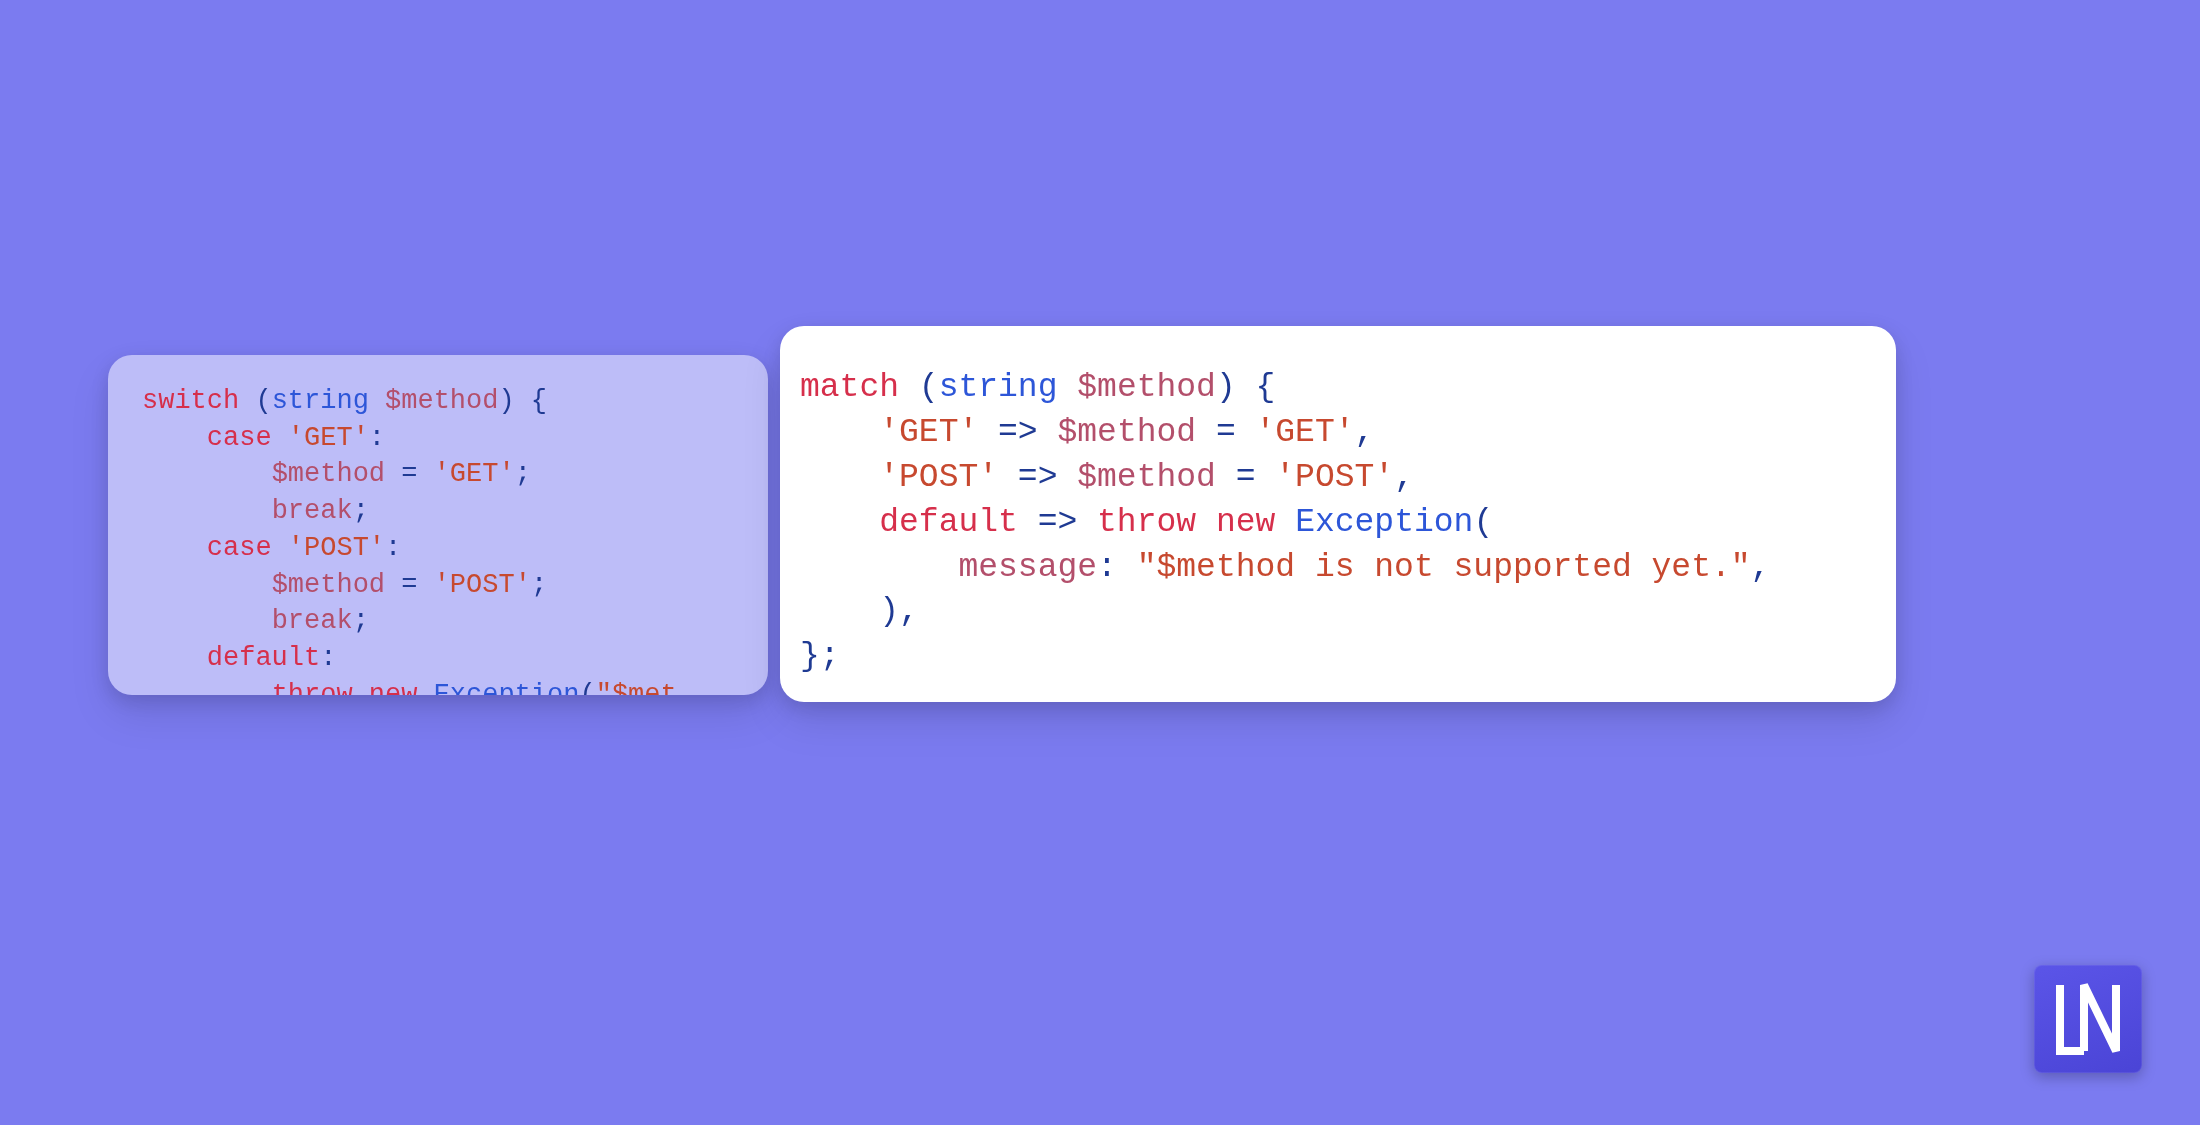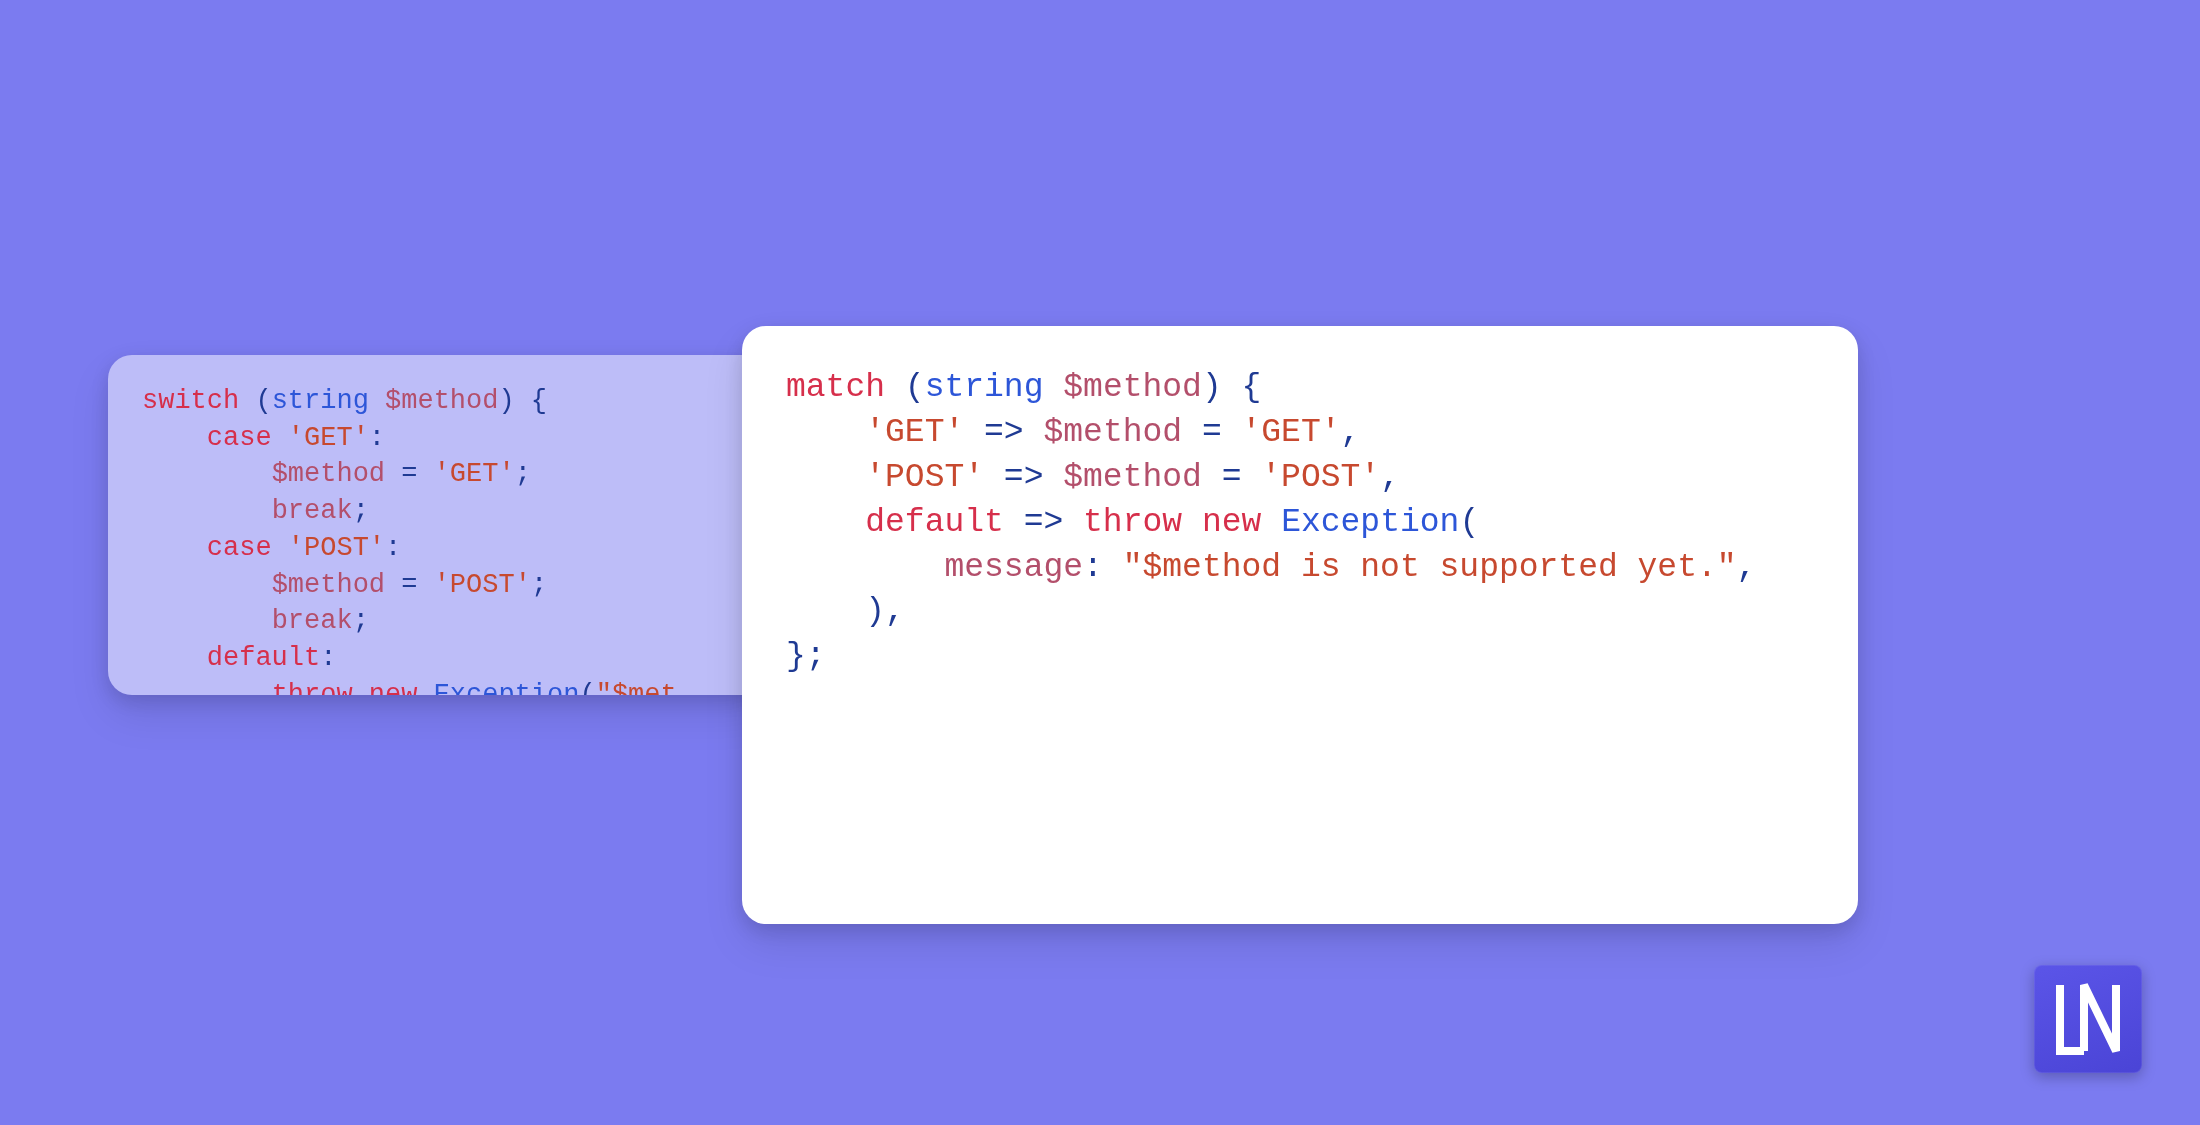--- a/index.html
+++ b/index.html
@@ -25,26 +25,26 @@
   }
   .card-left {
     left: 108px;
     top: 355px;
     width: 660px;
     height: 340px;
     background: rgba(255,255,255,0.5);
     padding: 28px 34px;
   }
   .card-right {
-    left: 742px;
+    left: 780px;
     top: 326px;
     width: 1116px;
-    height: 598px;
+    height: 376px;
     background: #ffffff;
-    padding: 40px 44px;
+    padding: 40px 20px;
   }
   pre.code {
     margin: 0;
     white-space: pre;
     font-family: inherit;
     line-height: 1.36;
   }
   .code-small { font-size: 27px; }
   .code-large { font-size: 33px; }
 

